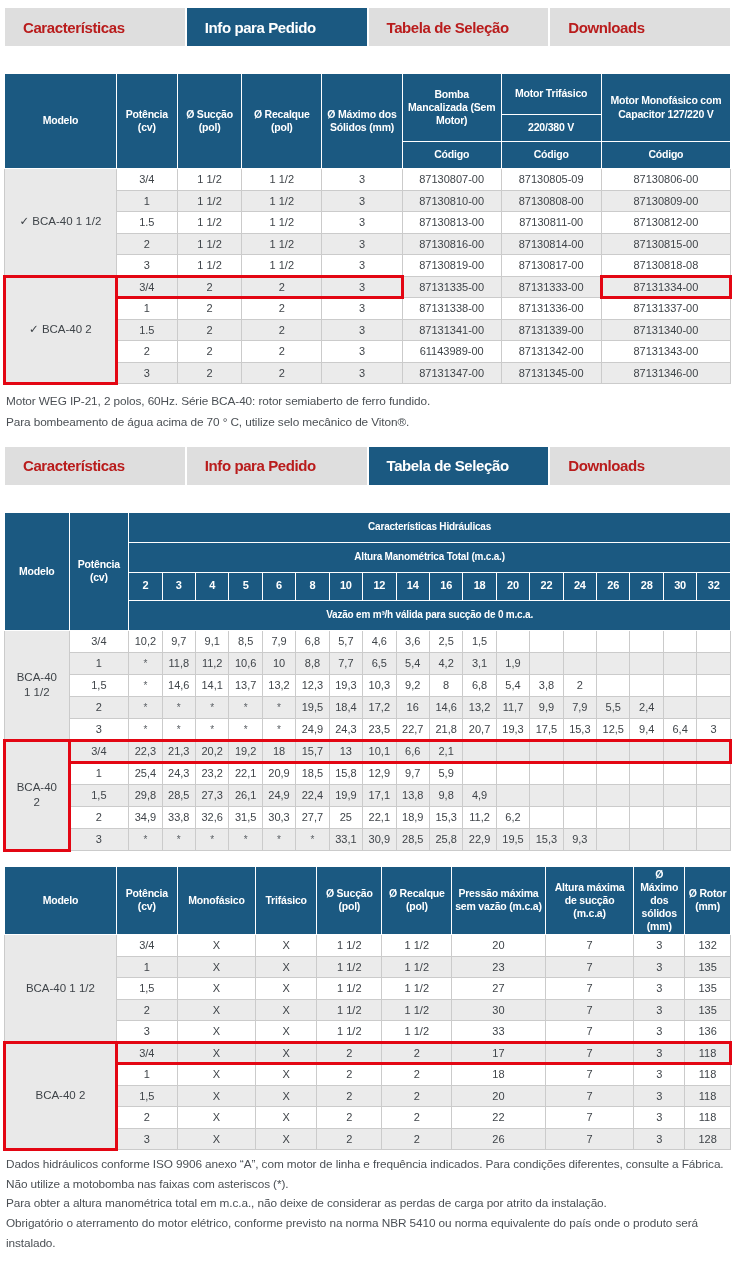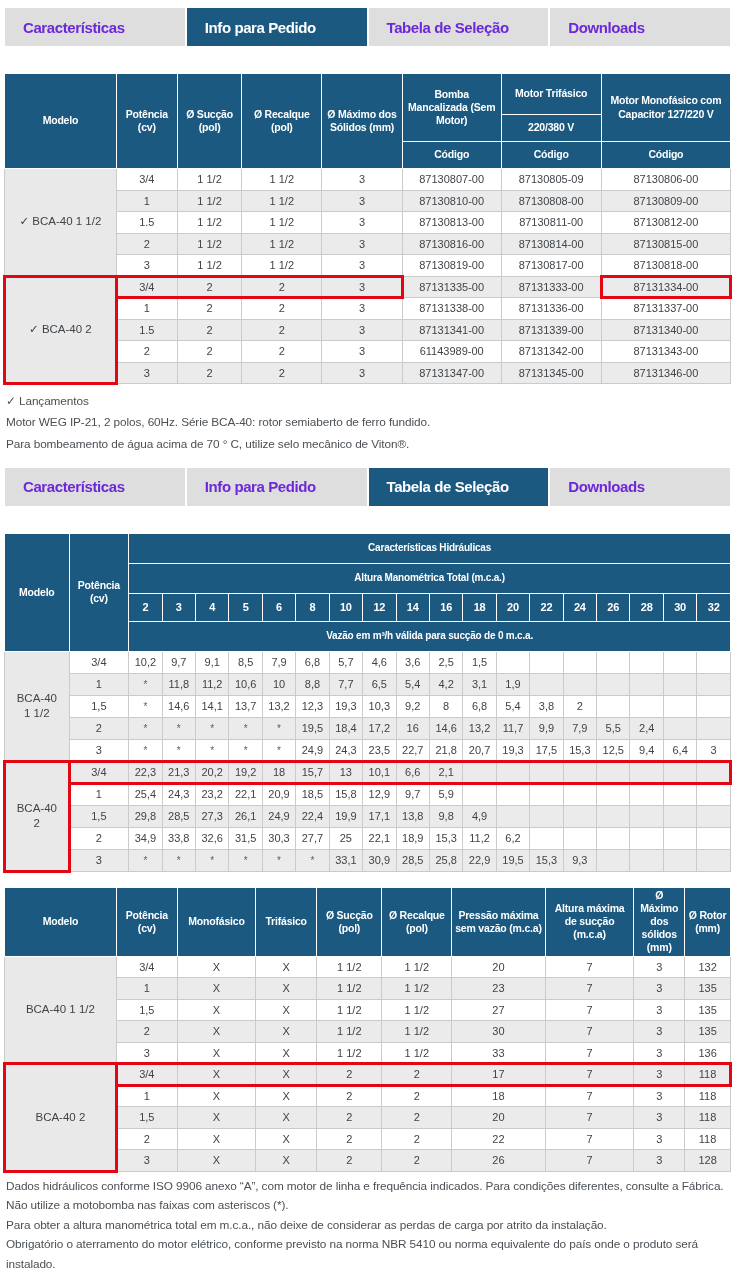--- a/index.html
+++ b/index.html
@@ -1,20 +1,20 @@
 <!DOCTYPE html>
 <html><head>
 <meta charset="utf-8">
 <style>
   html,body { margin:0; padding:0; background:#fff; }
   body { width:733px; font-family:"Liberation Sans", sans-serif; color:#3f4449; }
 
   
   .tabbar { display:flex; gap:2px; margin:8px 3px 0 5px; height:38px; }
-  .tab { flex:1; background:#dedede; color:#6d28d9; font-weight:bold; font-size:15px;
+  .tab { flex:1; background:#dedede; color:#b91c1c; font-weight:bold; font-size:15px;
          display:flex; align-items:center; padding-left:18px; letter-spacing:-0.4px;
          cursor:pointer; white-space:nowrap; overflow:hidden; }
   .tab.active { background:#1b5981; color:#fff; }
 
   
   .tblwrap { margin:27px 2px 0 4px; }
   table { border-collapse:collapse; width:100%; table-layout:fixed; }
   th { background:#1b5981; color:#fff; font-weight:bold; border:1px solid #fff;
        padding:1px 2px; line-height:1.25; letter-spacing:-0.2px; font-size:10.5px; }
   td { border:1px solid #cbcbcb; text-align:center; font-size:11px; padding:0 2px;
@@ -131,21 +131,21 @@
           <td>87130814-00</td>
           <td>87130815-00</td>
         </tr>
         <tr>
           <td>3</td>
           <td>1 1/2</td>
           <td>1 1/2</td>
           <td>3</td>
           <td>87130819-00</td>
           <td>87130817-00</td>
-          <td>87130818-00</td>
+          <td>87130818-08</td>
         </tr>
         <tr>
           <td class="model rb" rowspan="5">✓ BCA-40 2</td>
           <td class="band band-l">3/4</td>
           <td class="band">2</td>
           <td class="band">2</td>
           <td class="band band-r">3</td>
           <td>87131335-00</td>
           <td>87131333-00</td>
           <td class="rb">87131334-00</td>
@@ -184,21 +184,20 @@
           <td>3</td>
           <td>87131347-00</td>
           <td>87131345-00</td>
           <td>87131346-00</td>
         </tr>
       </tbody>
     </table>
 </div>
 
 <div class="notes">
-    <div class="note">✓ Lançamentos</div>
     <div class="note">Motor WEG IP-21, 2 polos, 60Hz. Série BCA-40: rotor semiaberto de ferro fundido.</div>
     <div class="note">Para bombeamento de água acima de 70 ° C, utilize selo mecânico de Viton®.</div>
   </div>
 
 <div class="tabbar gap-sm">
     <div class="tab">Características</div>
     <div class="tab">Info para Pedido</div>
     <div class="tab active">Tabela de Seleção</div>
     <div class="tab">Downloads</div>
   </div>

